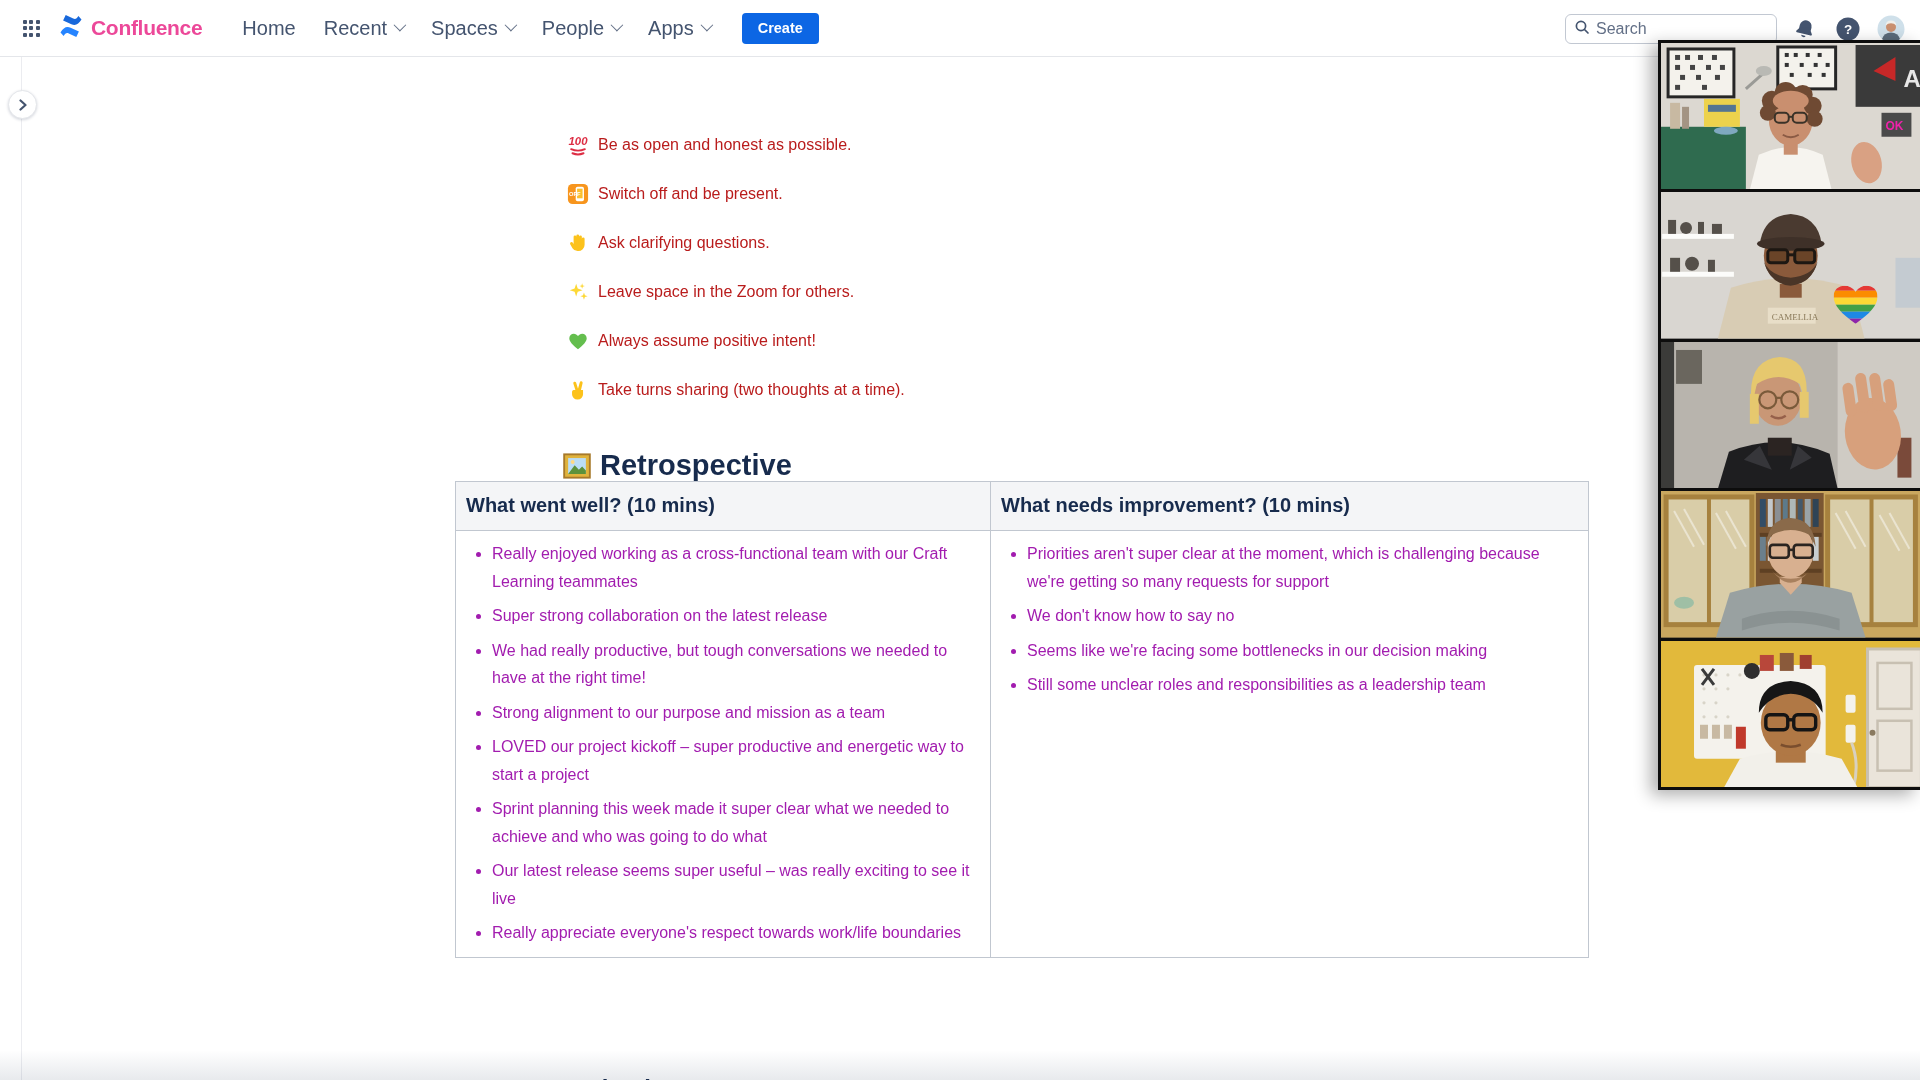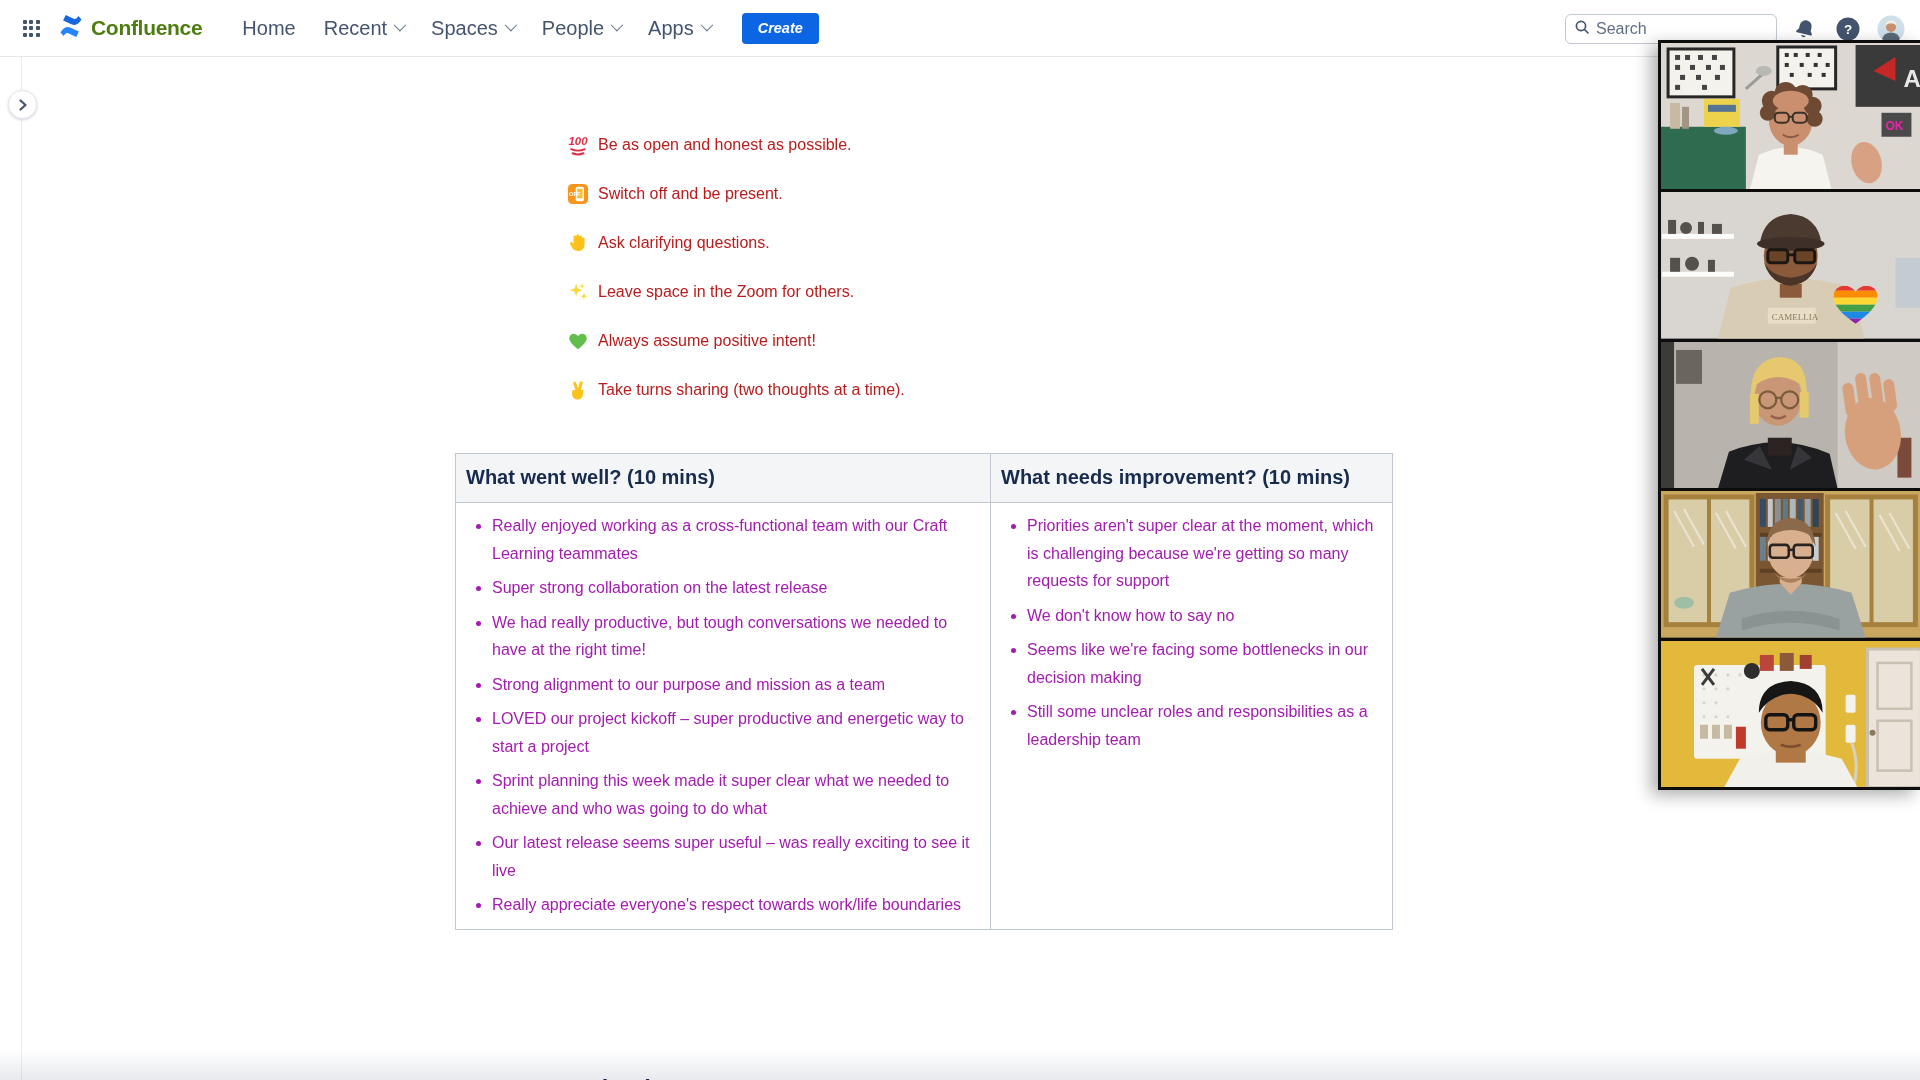--- a/index.html
+++ b/index.html
@@ -7,28 +7,28 @@
     font-family:"Liberation Sans", sans-serif; color:#172B4D; }
 
   
   .topnav { position:absolute; left:0; top:0; width:1920px; height:57px;
     background:#fff; border-bottom:1px solid #E4E6EA; display:flex; align-items:center; z-index:20; }
   .appswitcher { width:34px; height:34px; margin-left:14px; display:flex; align-items:center;
     justify-content:center; border-radius:4px; cursor:pointer; }
   .grid9 { display:grid; grid-template-columns:repeat(3,4px); grid-template-rows:repeat(3,4px); gap:2.5px; }
   .grid9 span { width:4px; height:4px; background:#44546F; border-radius:1px; }
   .logo { display:flex; align-items:center; gap:7px; margin-left:10px; cursor:pointer; }
-  .logo-word { font-size:21px; font-weight:600; color:#4d7c0f; letter-spacing:-0.3px; }
+  .logo-word { font-size:21px; font-weight:600; color:#ec4899; letter-spacing:-0.3px; }
   .navlinks { display:flex; align-items:center; margin-left:30px; gap:8px; }
   .navlink { display:flex; align-items:center; gap:5px; padding:8px 10px; border-radius:4px;
     font-size:20px; font-weight:500; color:#44546F; cursor:pointer; }
   .chev { width:9px; height:9px; border-right:1.8px solid #626F86; border-bottom:1.8px solid #626F86;
     transform:rotate(45deg) translateY(-2px); margin-left:2px; margin-top:-3px; }
   .create-btn { margin-left:22px; background:#0C66E4; color:#fff; font-size:14.5px; font-weight:600;
-    border:none; border-radius:4px; padding:7px 16px; height:31px; cursor:pointer;font-style:italic; }
+    border:none; border-radius:4px; padding:7px 16px; height:31px; cursor:pointer; }
   .nav-right { position:absolute; right:14px; top:0; height:57px; display:flex; align-items:center; gap:13px; }
   .searchbox { width:212px; height:30px; border:1.5px solid #C2C8D2; border-radius:6px; background:#fff;
     display:flex; align-items:center; padding:0 8px; gap:6px; }
   .searchbox input { border:none; outline:none; flex:1; font-size:16px; color:#ec4899;
     font-family:"Liberation Sans", sans-serif; background:transparent; }
   .searchbox input::placeholder { color:#626F86; }
   .iconbtn { width:30px; height:30px; display:flex; align-items:center; justify-content:center;
     border-radius:50%; cursor:pointer; }
 
   
@@ -43,21 +43,21 @@
   .content { position:absolute; left:23px; top:57px; right:0; bottom:0; background:#fff; }
   .rules { position:absolute; left:544px; top:73px; list-style:none; }
   .rules li { display:flex; align-items:center; gap:9px; height:29px; margin-bottom:20px;
     font-size:16px; line-height:29px; color:#b91c1c; }
   .rules .emoji { width:22px; height:22px; flex:0 0 22px; }
 
   .retro-h2 { position:absolute; left:540px; top:392px; display:flex; align-items:center; gap:9px;
     font-size:29px; font-weight:700; color:#172B4D; }
   .retro-h2 .emoji { width:28px; height:28px; }
 
-  table.retro { position:absolute; left:432px; top:396px; width:938px; border-collapse:collapse;
+  table.retro { position:absolute; left:432px; top:424px; width:1134px; border-collapse:collapse;
     table-layout:fixed; }
   table.retro th, table.retro td { border:1.5px solid #C1C7D0; vertical-align:top; text-align:left; }
   table.retro th { background:#F4F5F7; font-size:20px; font-weight:700; color:#172B4D;
     padding:12px 10px 13px 10px; }
   table.retro col.c1 { width:535px; }
   table.retro td { padding:9px 12px 10px 8px; }
   table.retro ul { margin:0; padding-left:28px; }
   table.retro li { font-size:16px; line-height:27.5px; margin-bottom:7px; color:#a21caf; }
   table.retro li:last-child { margin-bottom:0; }
 

